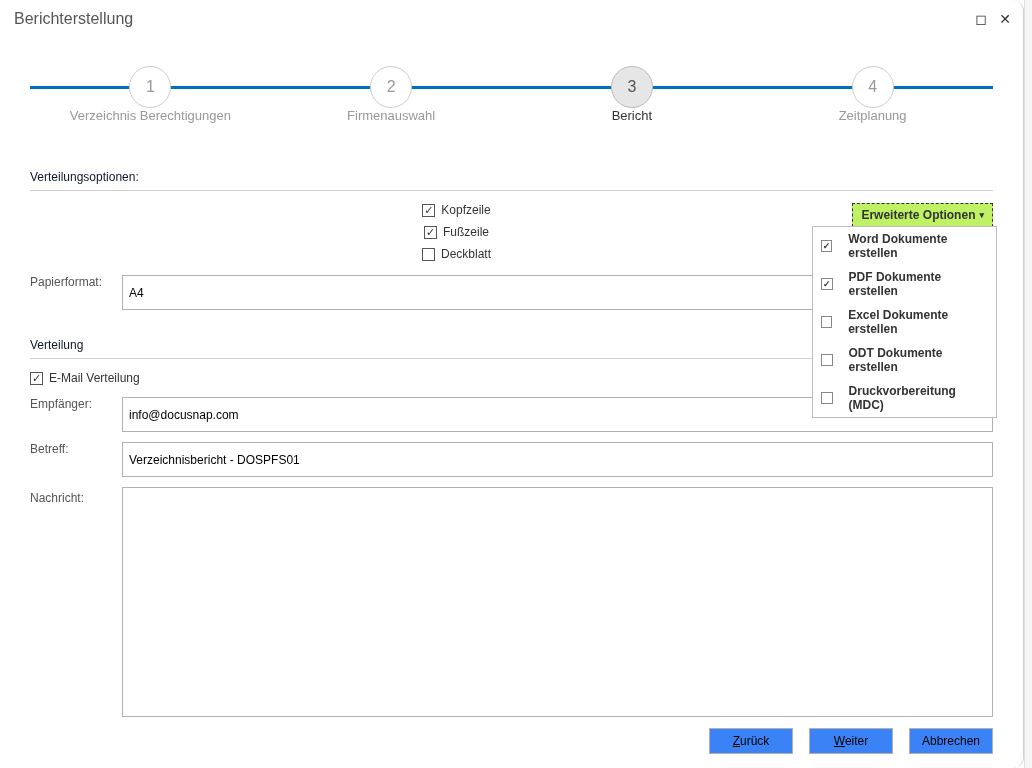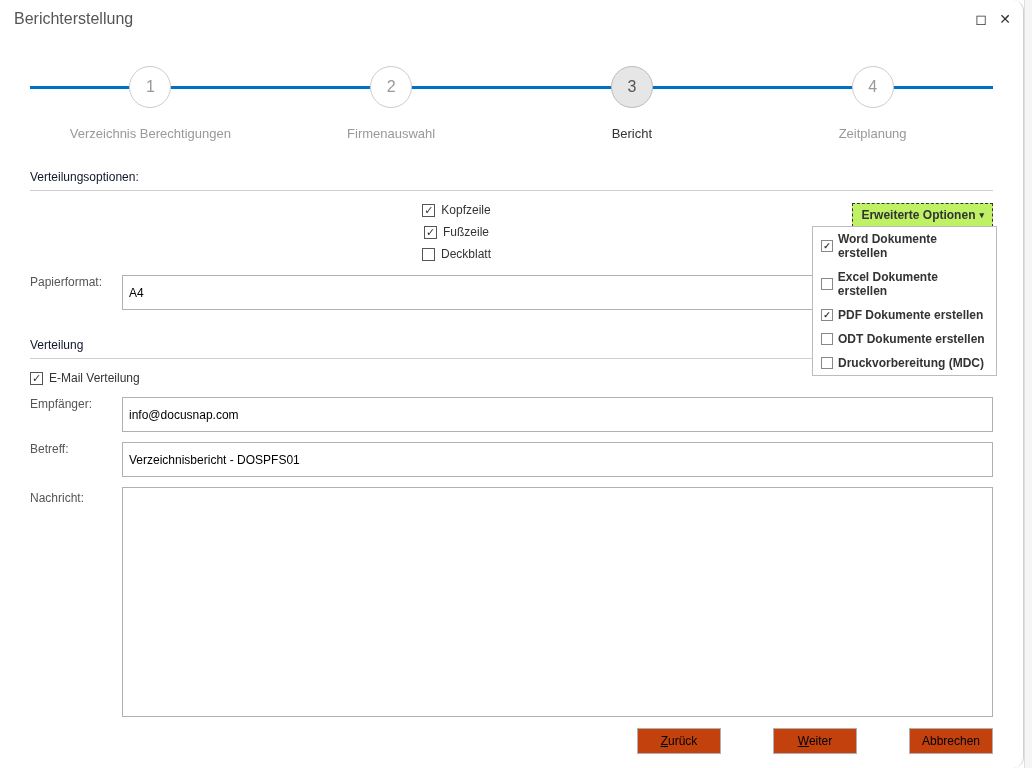--- a/index.html
+++ b/index.html
@@ -81,21 +81,20 @@
   font-size: 16px;
   color: #999;
   margin-top: 22px;
 }
 .wizard-circle.active {
   background: #e6e6e6;
   border-color: #bbb;
   color: #555;
 }
 .wizard-label {
-  margin-top: 18px;
   font-size: 13px;
   color: #999;
 }
 .wizard-label.active {
   color: #333;
 }
 .content {
   padding: 10px 30px 0 30px;
 }
 .section-header {
@@ -179,21 +178,21 @@
   right: -5px;
   top: 22px;
   background: #fff;
   border: 1px solid #bcbcbc;
   z-index: 10;
   min-width: 185px;
 }
 .dropdown-item {
   display: flex;
   align-items: center;
-  gap: 5px;
+  gap: 16px;
   padding: 5px 8px;
   font-size: 12px;
   cursor: pointer;
 }
 .dd-chk {
   width: 12px;
   height: 12px;
   border: 1px solid #888;
   display: inline-flex;
   align-items: center;
@@ -208,28 +207,27 @@
   position: absolute;
   bottom: 14px;
   right: 30px;
   display: flex;
   gap: 16px;
 }
 .btn {
   min-width: 84px;
   height: 26px;
   border: 1px solid #b0b0b0;
-  background: #c2410c;
+  background: #3b82f6;
   font-size: 12px;
   cursor: pointer;
   text-align: center;
   display: flex;
   align-items: center;
   justify-content: center;
-  margin-left: 36px;
 }
 .btn-label { text-decoration: none; }
 .btn-label .ul { text-decoration: underline; }
 .right-edge {
   position: absolute;
   right: 0;
   top: 0;
   bottom: 0;
   width: 8px;
   background: #f5f5f5;
@@ -292,26 +290,26 @@
 
       <div class="adv-button">
         <span>Erweiterte Optionen</span>
         <span class="caret">▾</span>
         <div class="dropdown" id="adv-dropdown">
             <div class="dropdown-item">
               <span class="dd-chk checked"></span>
               <span>Word Dokumente erstellen</span>
             </div>
             <div class="dropdown-item">
+              <span class="dd-chk checked"></span>
+              <span>PDF Dokumente  erstellen</span>
+            </div>
+            <div class="dropdown-item">
               <span class="dd-chk"></span>
               <span>Excel Dokumente erstellen</span>
-            </div>
-            <div class="dropdown-item">
-              <span class="dd-chk checked"></span>
-              <span>PDF Dokumente  erstellen</span>
             </div>
             <div class="dropdown-item">
               <span class="dd-chk"></span>
               <span>ODT Dokumente  erstellen</span>
             </div>
             <div class="dropdown-item">
               <span class="dd-chk"></span>
               <span>Druckvorbereitung (MDC)</span>
             </div>
           </div>

